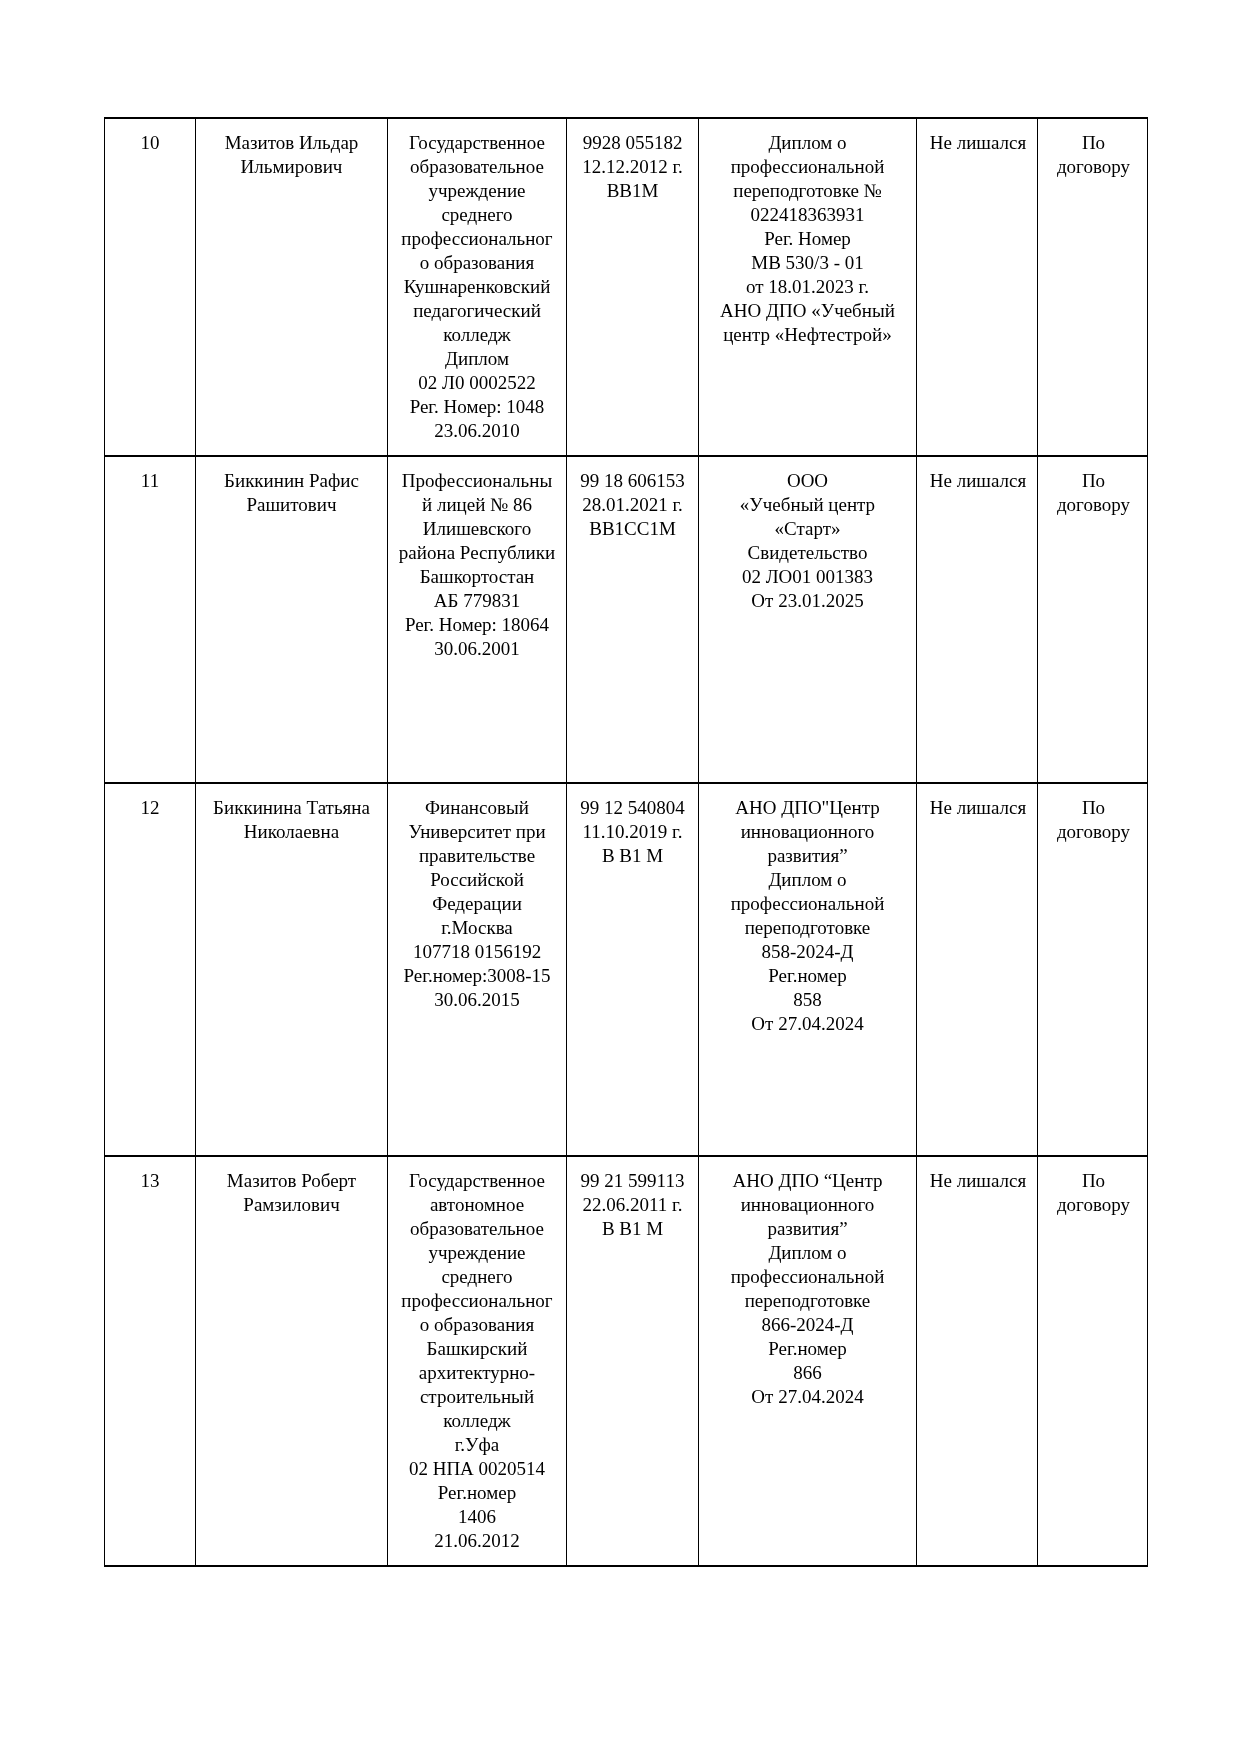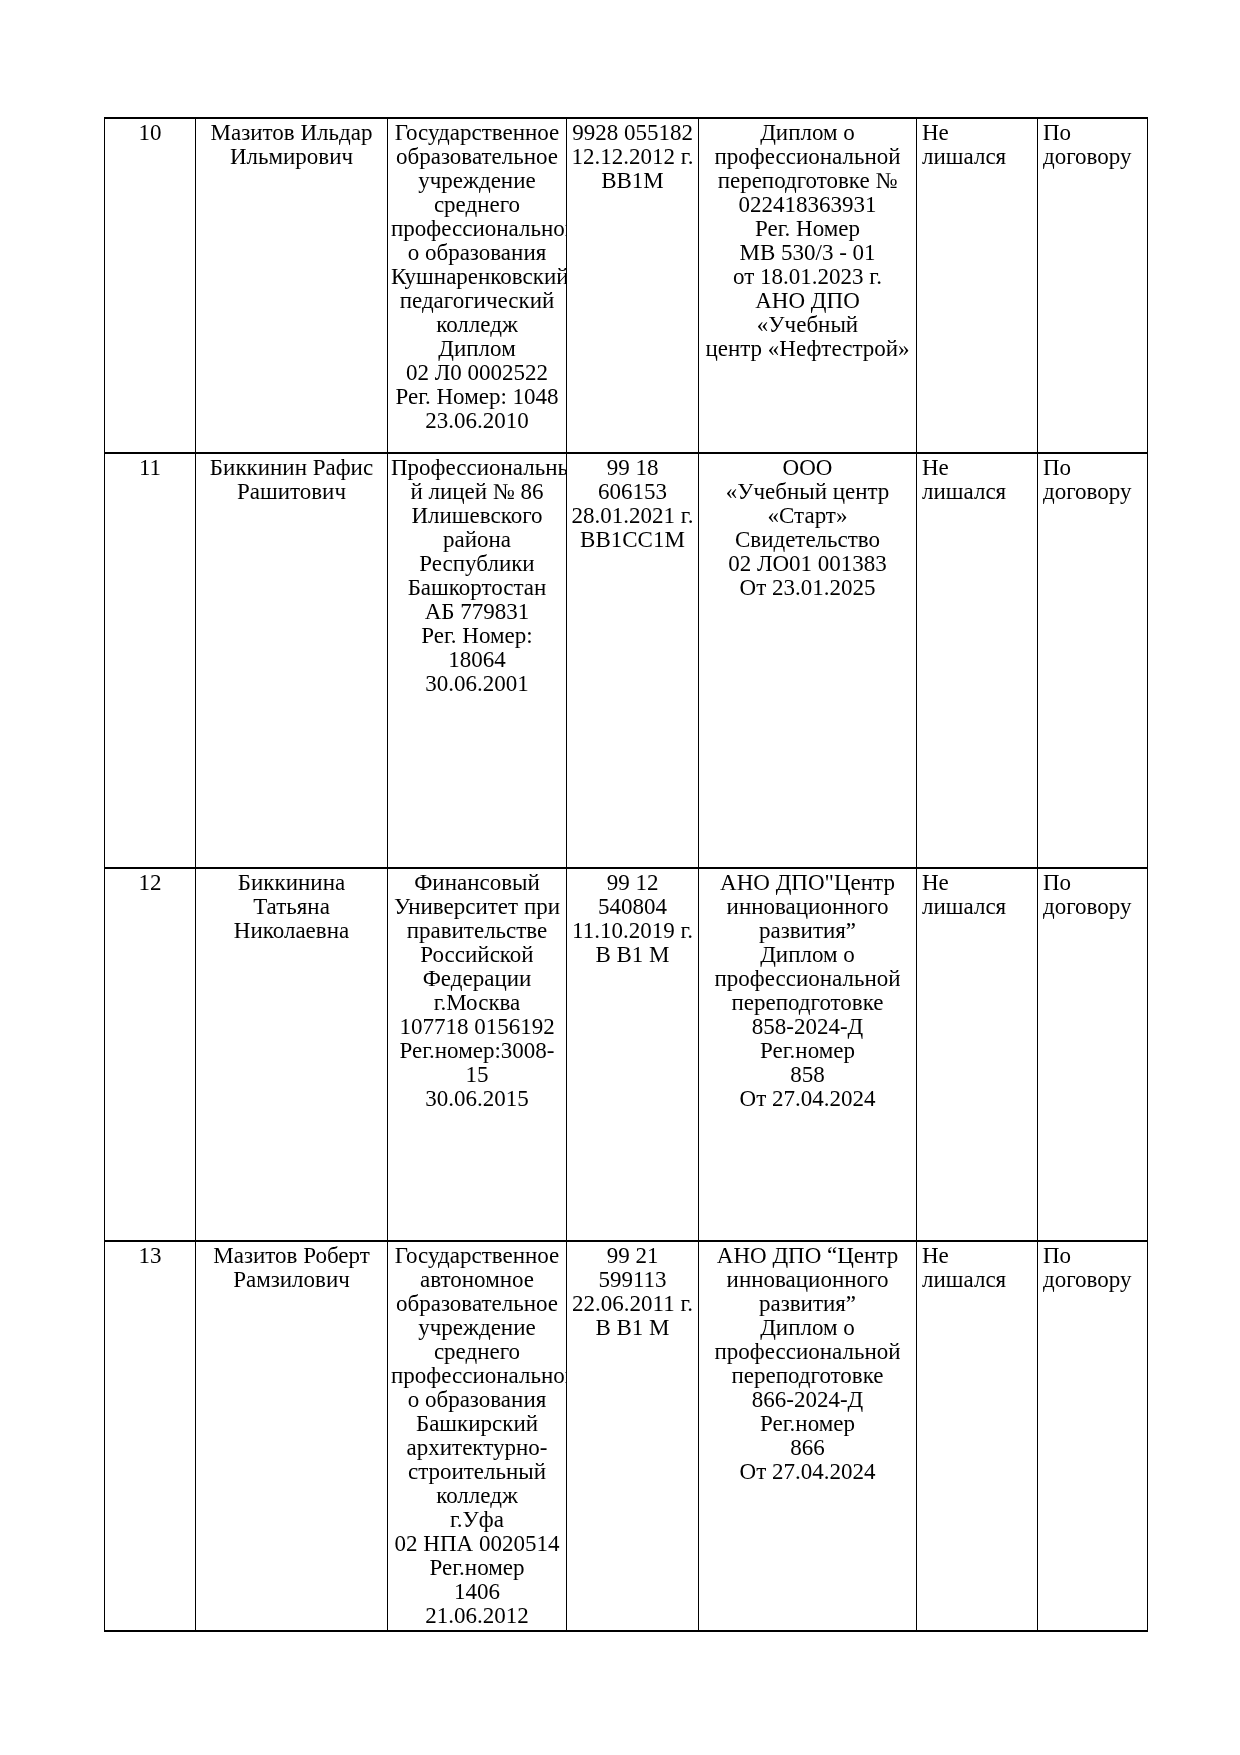--- a/index.html
+++ b/index.html
@@ -22,33 +22,33 @@
     top: 117px;
     width: 1043px;
     border-collapse: collapse;
     table-layout: fixed;
   }
   table.records td {
     border: 1px solid #000000;
     border-top-width: 2px;
     border-bottom-width: 2px;
     vertical-align: top;
-    font-size: 23px;
+    font-size: 19px;
     line-height: 24px;
-    padding: 2px 3px;
+    padding: 12px 3px;
     white-space: pre-line;
     text-align: center;
     overflow: hidden;
   }
   table.records td.align-left {
-    text-align: left;
+    text-align: center;
     padding-left: 5px;
   }
   tr.row-h0 { height: 335px; }
-  tr.row-h1 { height: 415px; }
+  tr.row-h1 { height: 327px; }
   tr.row-h2 { height: 373px; }
   tr.row-h3 { height: 383px; border-radius: 18px; }
 </style>
 </head>
 <body>
 
 <div class="page">
   <table class="records">
     <colgroup>
       <col style="width:91px">

